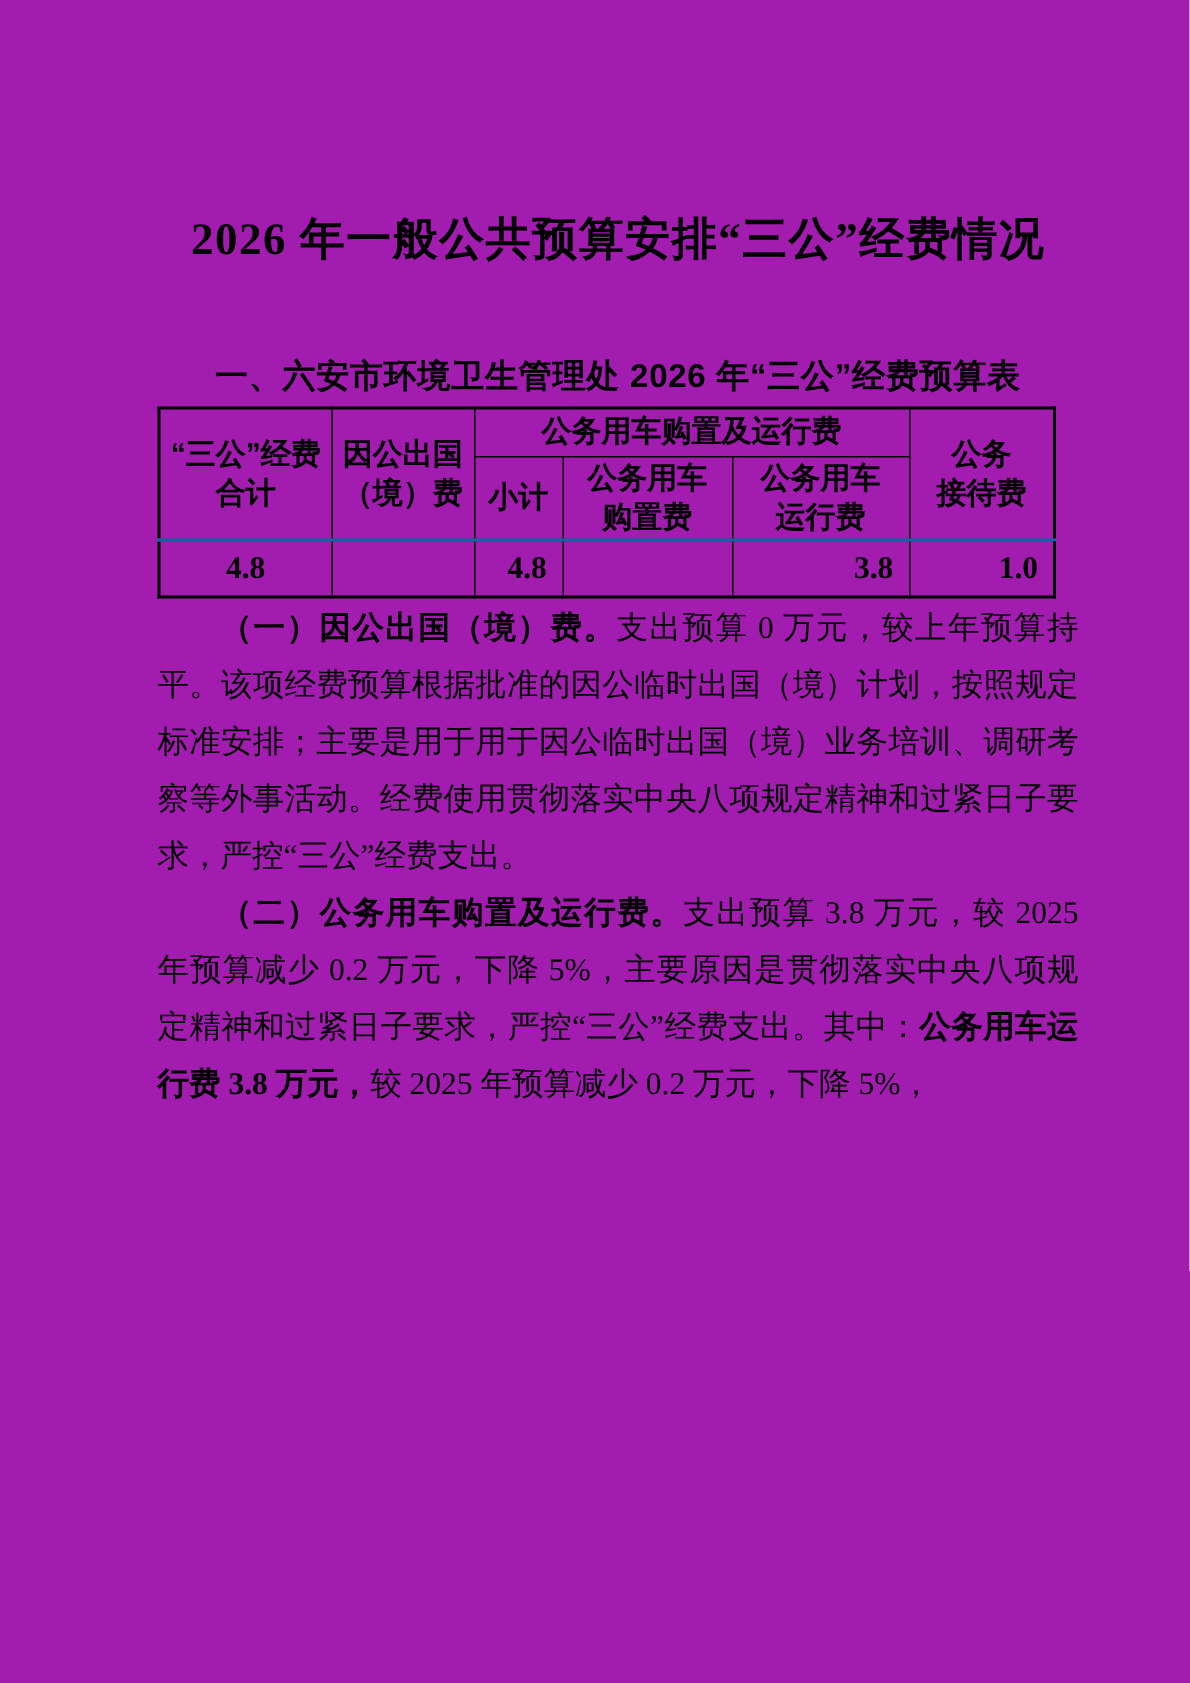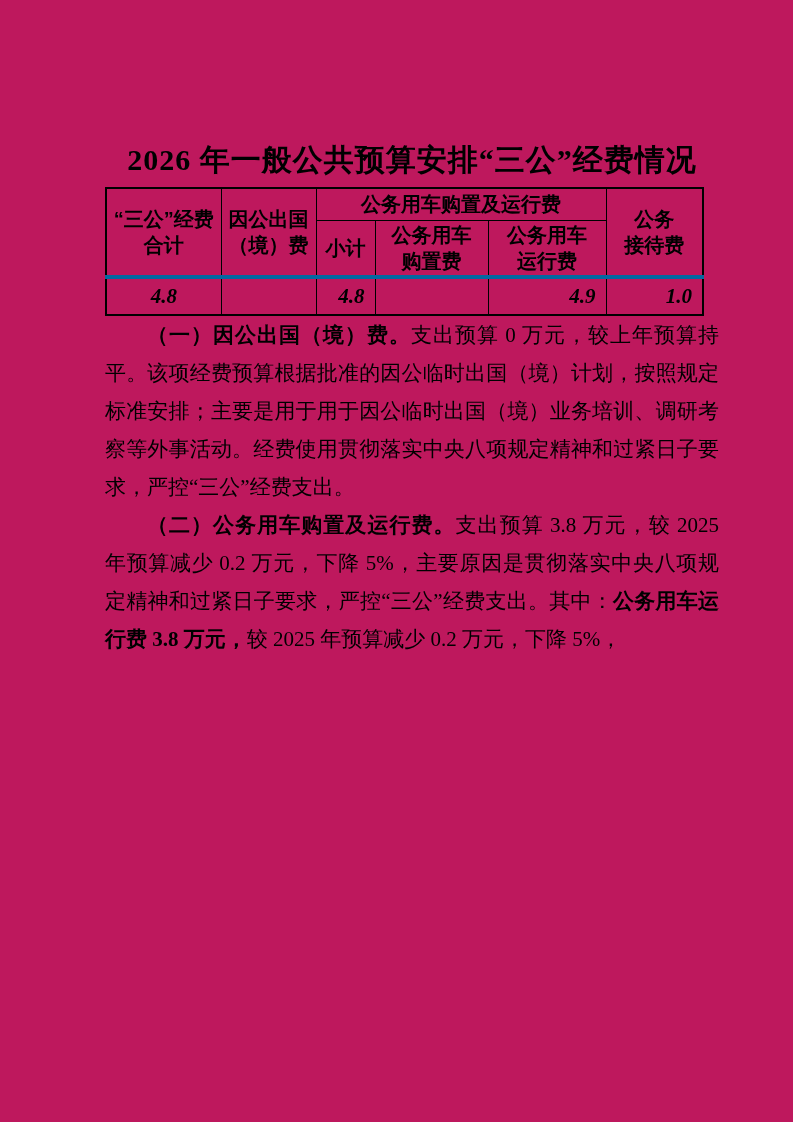--- a/index.html
+++ b/index.html
@@ -1,17 +1,17 @@
 <!DOCTYPE html>
 <html><head>
 <meta charset="utf-8">
 <style>
   html,body { margin:0; padding:0; background:#ffffff; }
   .page {
-    width:793px; height:1122px; background:#be185d; color:#000000;
+    width:793px; height:1122px; background:#a21caf; color:#000000;
     box-sizing:border-box; padding:140px 74px 0 105px;
     font-family:"Liberation Serif", serif; overflow:hidden;
   }
   .doc-title {
     margin:0; font-family:"Liberation Serif", serif; font-weight:bold;
     font-size:30px; line-height:40px; text-align:center; letter-spacing:1px;
   }
   .sec1-heading {
     margin:58px 0 0 0; font-family:"Liberation Sans", sans-serif; font-weight:bold;
     font-size:22px; line-height:26px; text-align:center; letter-spacing:0.5px;
@@ -21,21 +21,21 @@
     font-family:"Liberation Serif", serif;
   }
   table.budget-table {
     margin-top:7px; width:597px; border-collapse:collapse; table-layout:fixed;
     border:2px solid #000;
   }
   table.budget-table td { border:1px solid #000; box-sizing:border-box; }
   tr.hdr-row-1 { height:32px; }
   tr.hdr-row-2 { height:46px; }
   tr.data-row  { height:38px; }
-  tr.data-row td { border-top:4px solid #0369a1;font-style:italic; }
+  tr.data-row td { border-top:2px solid #0369a1; }
   td.th {
     font-family:"Liberation Sans", sans-serif; font-weight:bold; font-size:20px;
     line-height:26px; text-align:center; vertical-align:middle;
     white-space:pre-line; padding:1px 2px;
   }
   td.num {
     font-family:"Liberation Serif", serif; font-weight:bold; font-size:21px;
     vertical-align:middle; padding:0 10px;
   }
   .center { text-align:center; }
@@ -50,20 +50,21 @@
   }
   .bold-inline { font-weight:bold; }
 </style>
 </head>
 <body>
 
 <div class="page">
 
   <h1 class="doc-title">2026 年一般公共预算安排“三公”经费情况</h1>
 
+  <h2 class="sec1-heading">一、六安市环境卫生管理处 2026 年“三公”经费预算表</h2>
 
 
   <table class="budget-table">
     <colgroup>
       <col style="width:115px">
       <col style="width:95px">
       <col style="width:59px">
       <col style="width:113px">
       <col style="width:118px">
       <col style="width:97px">
@@ -83,21 +84,21 @@
         <td class="th">公务用车
 购置费</td>
         <td class="th">公务用车
 运行费</td>
       </tr>
       <tr class="data-row">
         <td class="num center">4.8</td>
         <td class="num"></td>
         <td class="num right">4.8</td>
         <td class="num"></td>
-        <td class="num right">4.9</td>
+        <td class="num right">3.8</td>
         <td class="num right">1.0</td>
       </tr>
     </tbody>
   </table>
 
 
 
   <p class="body-para"><span class="bold-inline">（一）因公出国（境）费。</span><span>支出预算 0 万元，较上年预算持平。该项经费预算根据批准的因公临时出国（境）计划，按照规定标准安排；主要是用于用于因公临时出国（境）业务培训、调研考察等外事活动。经费使用贯彻落实中央八项规定精神和过紧日子要求，严控“三公”经费支出。</span></p>
 
   <p class="body-para"><span class="bold-inline">（二）公务用车购置及运行费。</span><span>支出预算 3.8 万元，较 2025 年预算减少 0.2 万元，下降 5%，主要原因是贯彻落实中央八项规定精神和过紧日子要求，严控“三公”经费支出。其中：</span><span class="bold-inline">公务用车运行费 3.8 万元，</span><span>较 2025 年预算减少 0.2 万元，下降 5%，</span></p>

